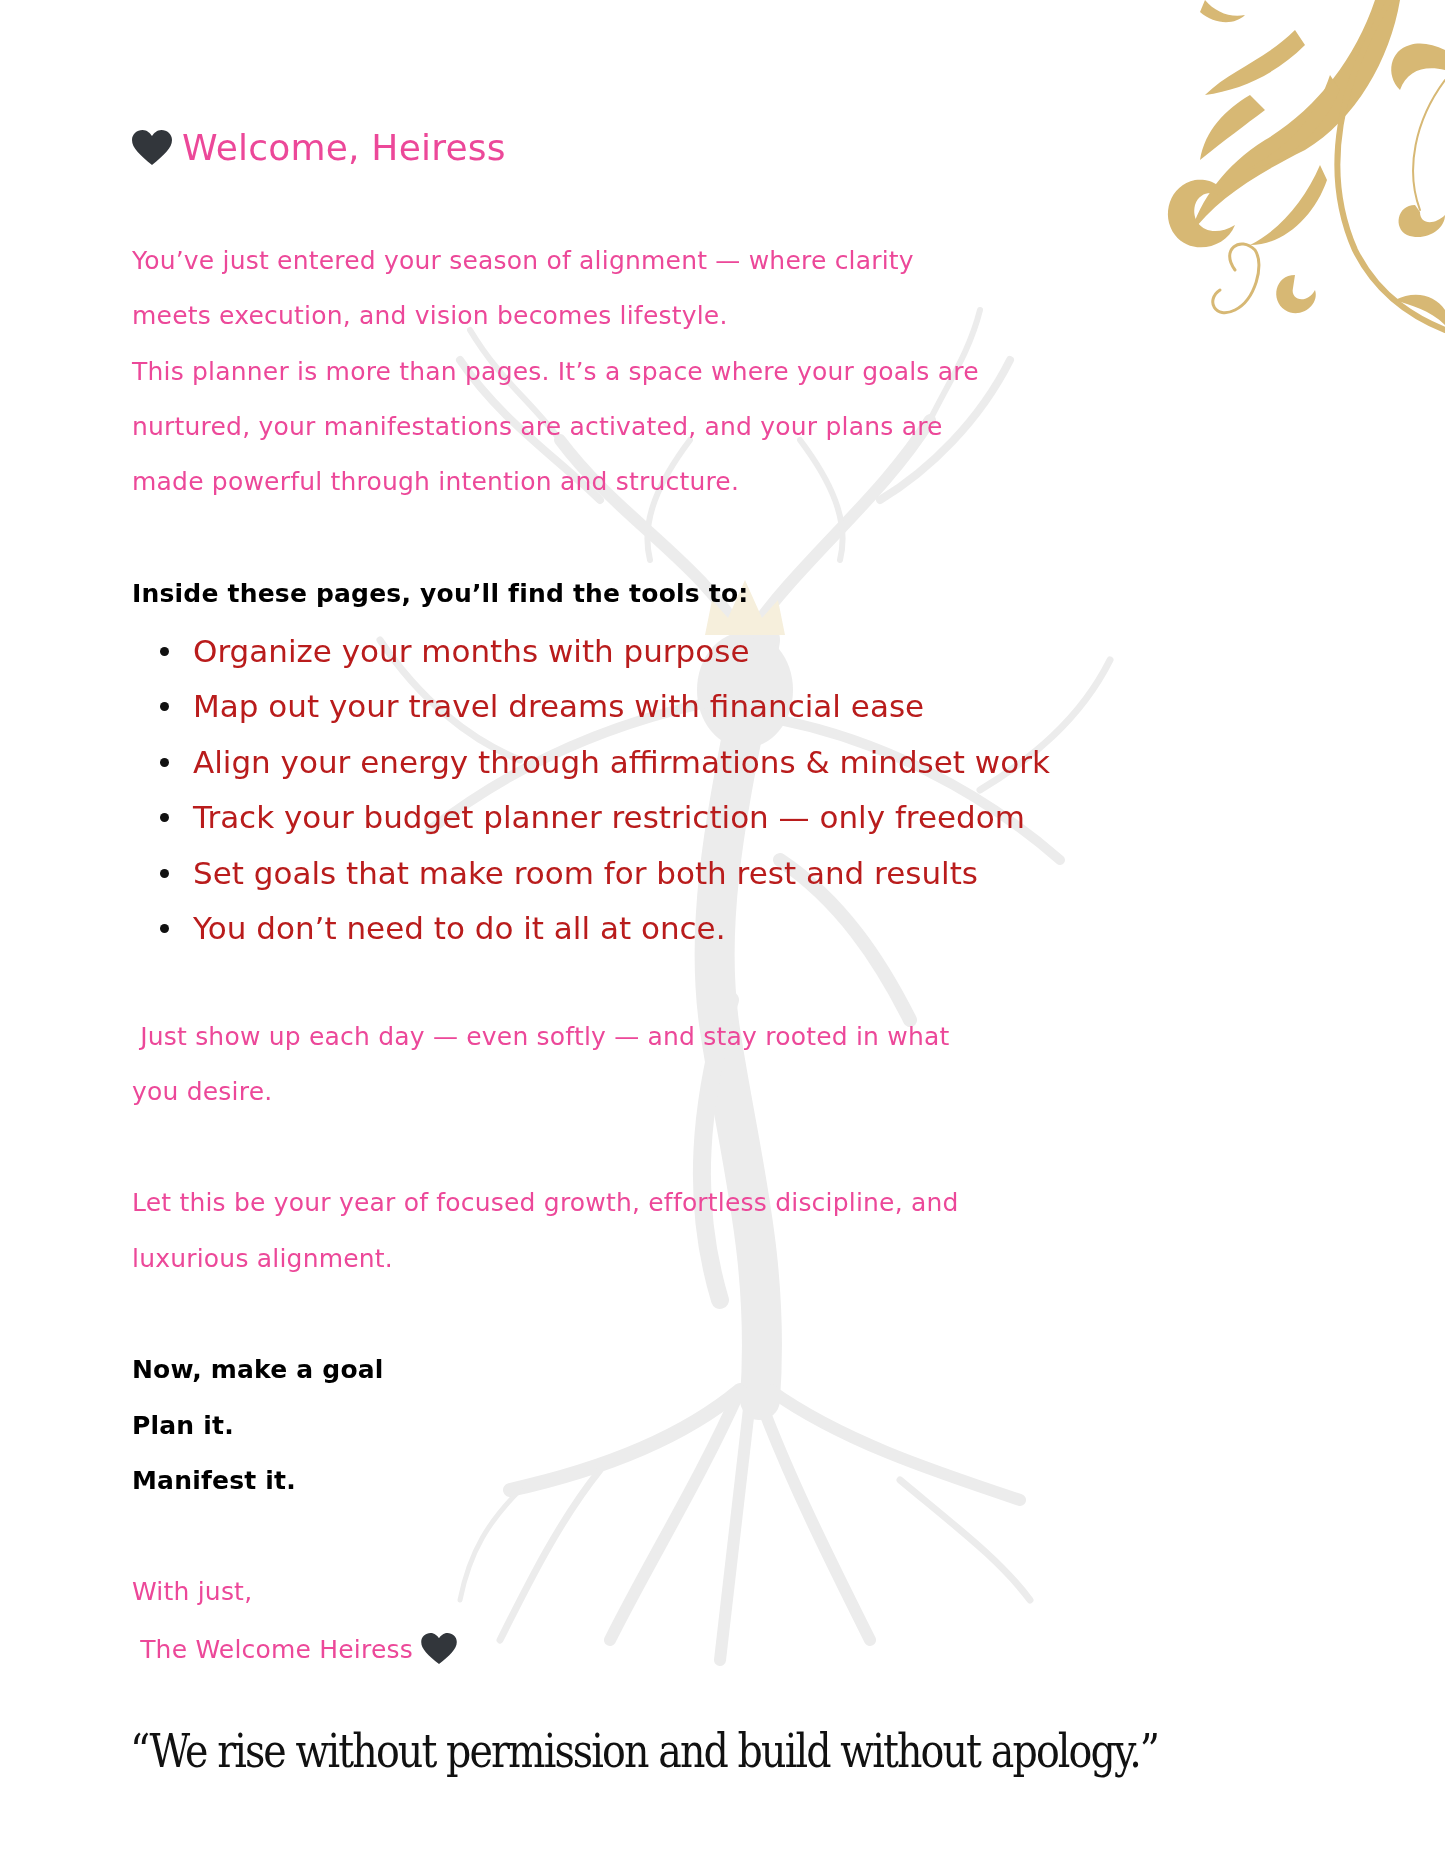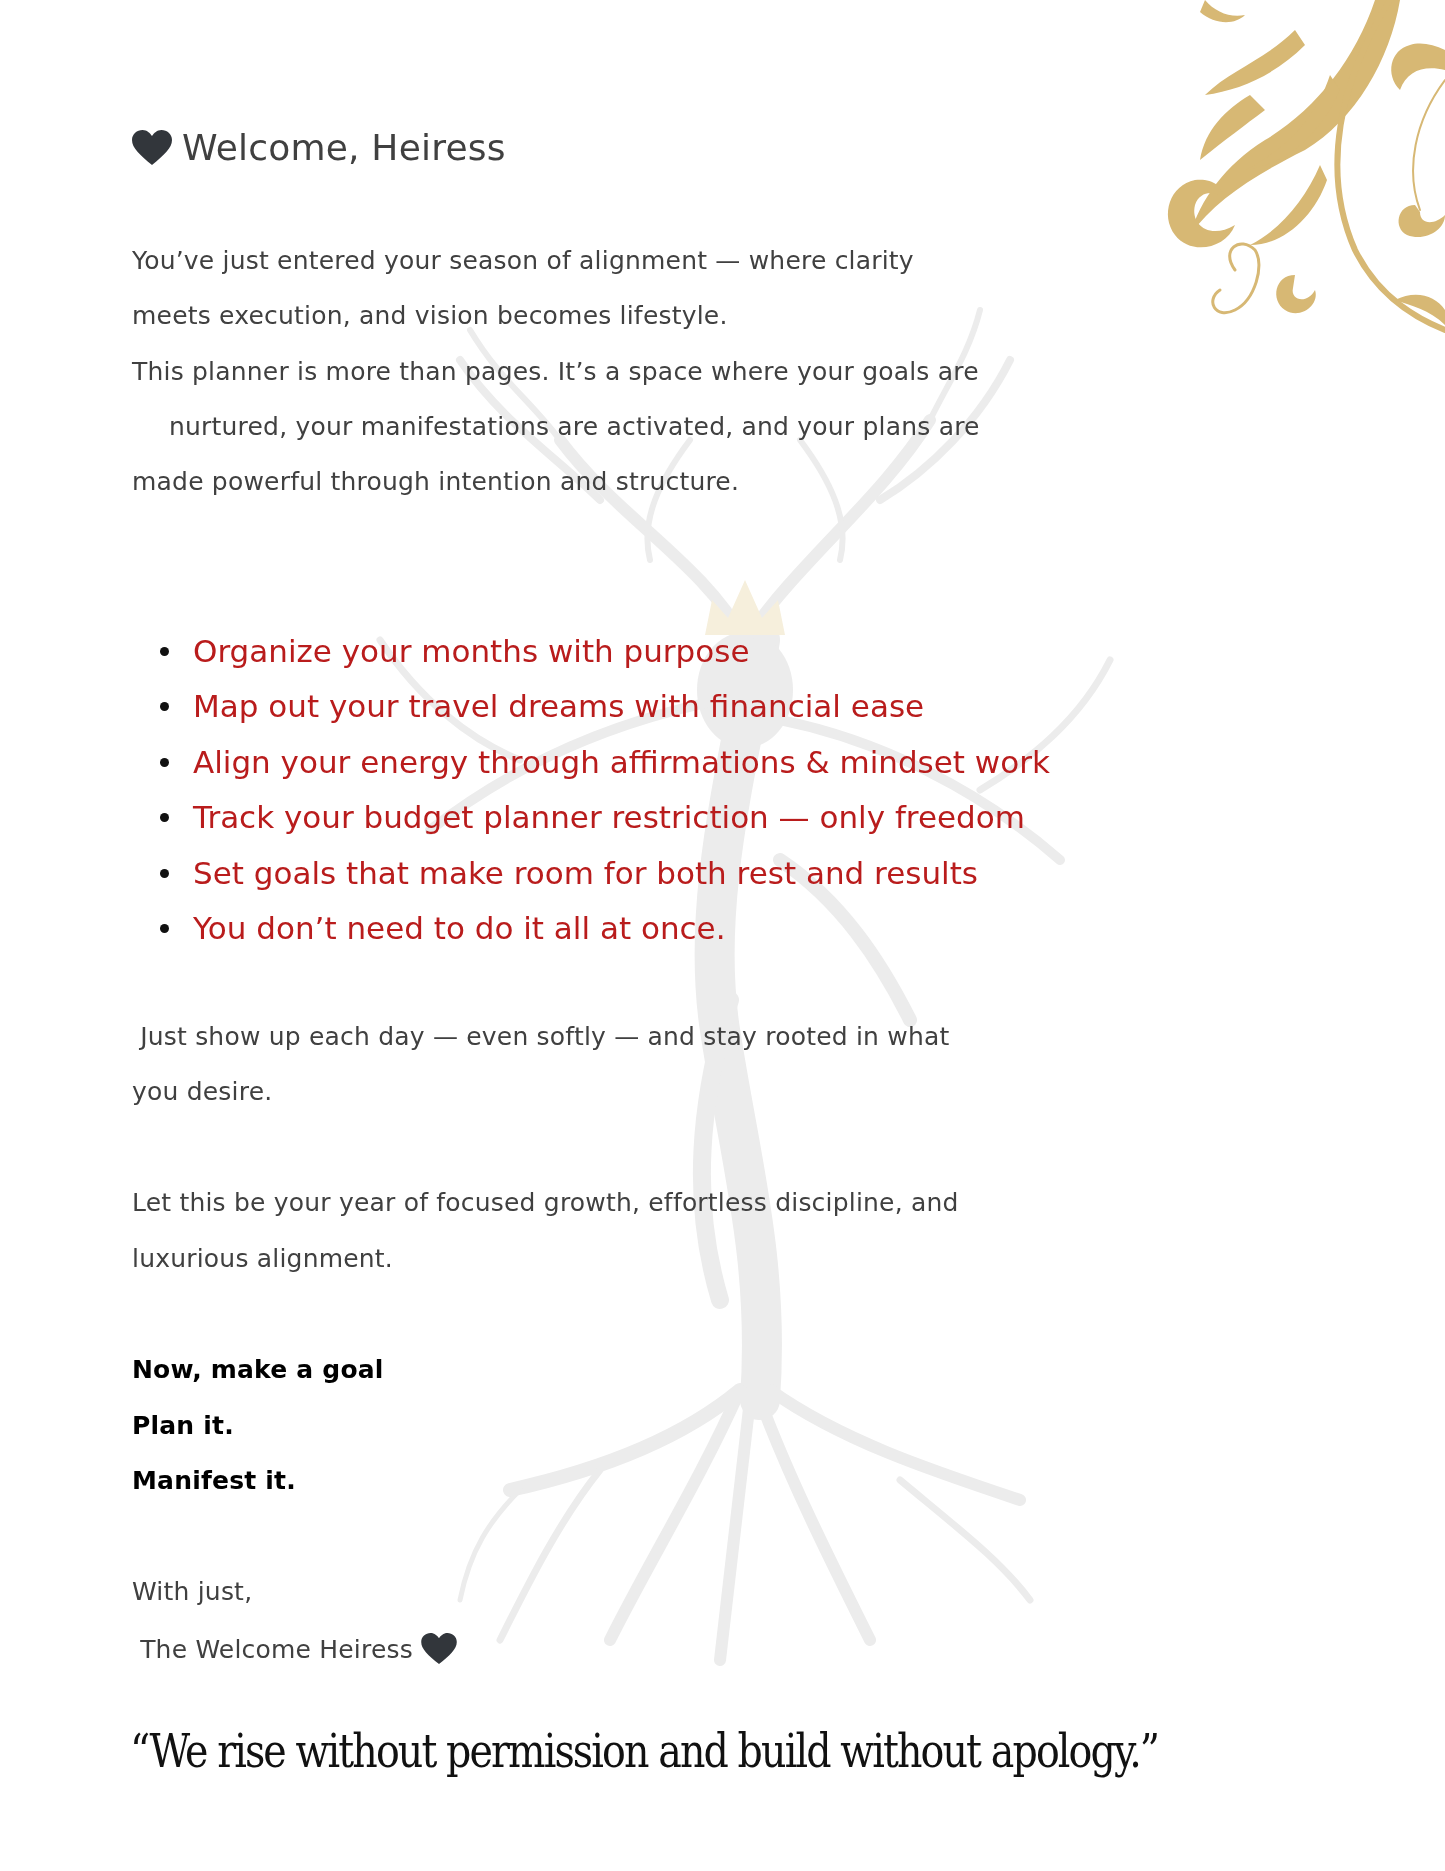--- a/index.html
+++ b/index.html
@@ -3,21 +3,21 @@
 <meta charset="utf-8">
 <style>
   html, body { margin:0; padding:0; background:#ffffff; }
   body { width:1445px; height:1871px; position:relative; overflow:hidden;
          font-family:"DejaVu Sans", sans-serif; color:#1a1a1a; }
   .page { position:absolute; inset:0; }
   .watermark { position:absolute; left:0; top:0; width:1445px; height:1871px; pointer-events:none; }
   .ornament { position:absolute; right:0; top:0; width:300px; height:340px; }
   .line { position:absolute; left:132px; white-space:nowrap; font-size:25px; font-weight:300;
           letter-spacing:0.2px; color:#1c1c1c; line-height:1; }
-  .light { font-family:"DejaVu Sans", sans-serif; font-weight:normal; color:#404040; -webkit-text-stroke:0; }
+  .light { font-family:"DejaVu Sans", sans-serif; font-weight:normal; color:#ec4899; -webkit-text-stroke:0; }
   .bold { font-weight:bold; color:#000; }
   .title { font-size:36px; display:flex; align-items:center; gap:10px; }
   .heart { display:inline-block; width:40px; height:36px; }
   .bullet-row { position:absolute; left:160px; display:flex; align-items:center; white-space:nowrap;
                 font-size:31px; color:#b91c1c; line-height:1; }
   .dot { width:9px; height:9px; background:#111; border-radius:50%; margin-right:24px; flex:none; }
   .quote { position:absolute; left:130px; font-family:"DejaVu Serif", serif; font-size:46px;
            letter-spacing:-2.2px; color:#111; white-space:nowrap; transform:scaleX(0.86);
            transform-origin:left center; line-height:1; }
 </style>
@@ -91,24 +91,25 @@
     <svg class="heart" viewBox="0 0 40 36">
       <path d="M20 35 C 8 25, 0 18, 0 10 C 0 4, 5 0, 10.5 0 C 15 0, 18 3, 20 6 C 22 3, 25 0, 29.5 0 C 35 0, 40 4, 40 10 C 40 18, 32 25, 20 35 Z" fill="#32363b"></path>
     </svg>
     <span>Welcome, Heiress</span>
   </div>
 
   <div>
     <div class="line light" style="top:248px;">You’ve just entered your season of alignment — where clarity</div>
     <div class="line light" style="top:303px;">meets execution, and vision becomes lifestyle.</div>
     <div class="line light" style="top:359px;">This planner is more than pages. It’s a space where your goals are</div>
-    <div class="line light" style="top:414px;margin-left:37px;">nurtured, your manifestations are activated, and your plans are</div>
+    <div class="line light" style="top:414px;">nurtured, your manifestations are activated, and your plans are</div>
     <div class="line light" style="top:469px;text-align:center;">made powerful through intention and structure.</div>
   </div>
 
+  <div class="line bold" style="top:581px;">Inside these pages, you’ll find the tools to:</div>
 
   <div>
     <div class="bullet-row light" style="top:636px;">
       <span class="dot"></span>
       <span>Organize your months with purpose</span>
     </div>
     <div class="bullet-row light" style="top:691px;">
       <span class="dot"></span>
       <span>Map out your travel dreams with financial ease</span>
     </div>

